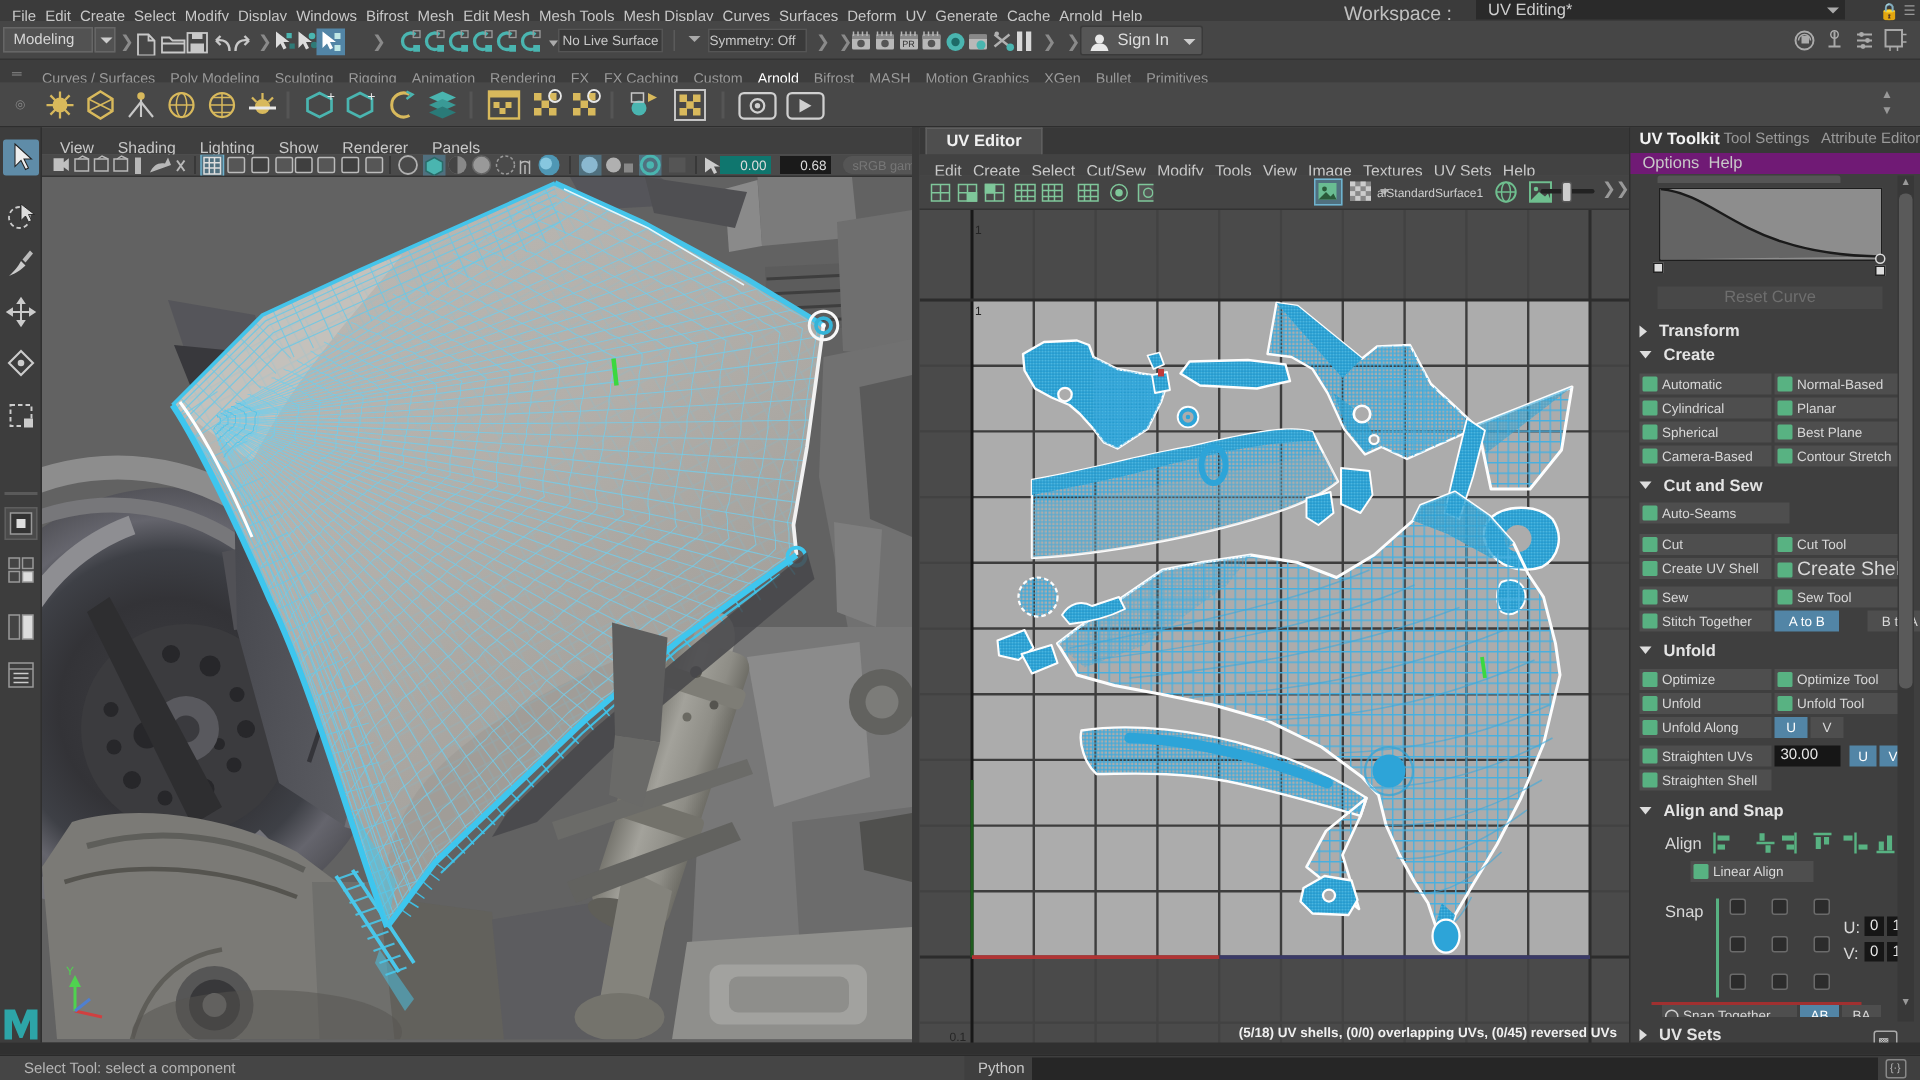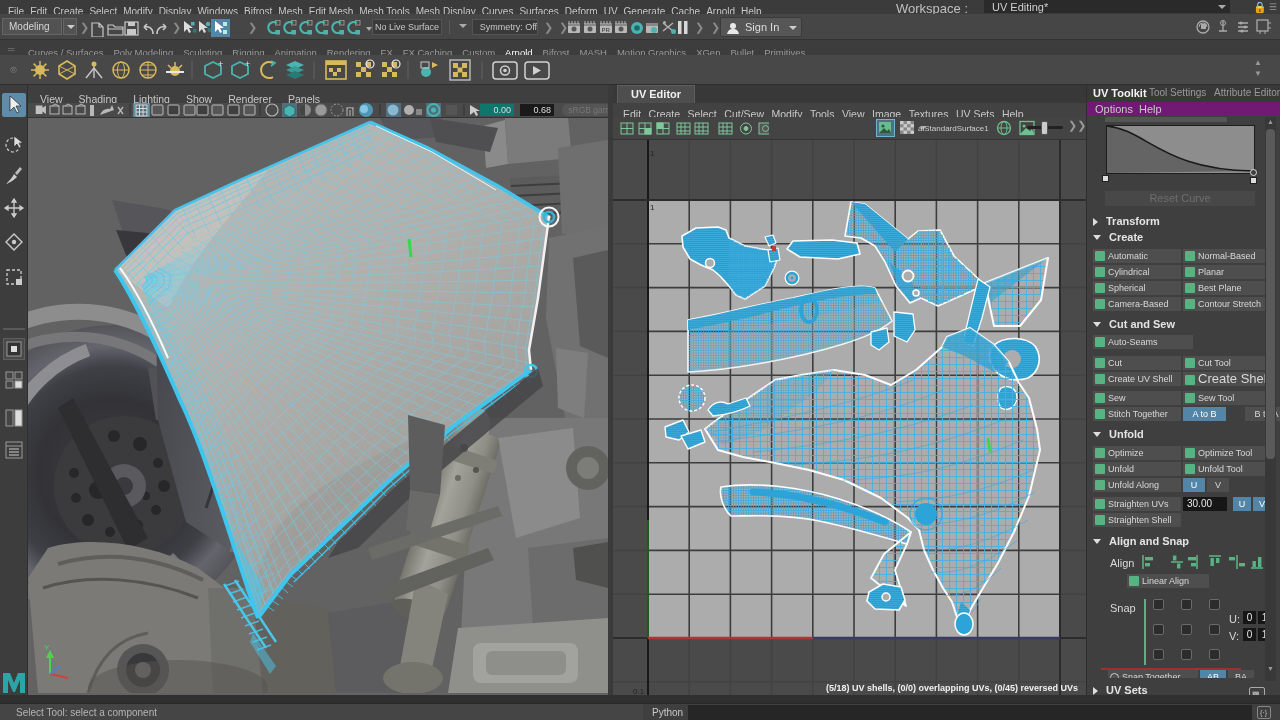--- a/index.html
+++ b/index.html
@@ -160,21 +160,21 @@
       </g>
       <g transform="translate(1256,0)">
         <rect x="1" y="1" width="11" height="11" fill="none" stroke="#aaa" stroke-width="1.3"></rect>
         <path d="M4,12 v3 M9,12 v3 M4,1 v-0 M1,4 h-0" stroke="#aaa"></path>
         <path d="M12,4 h3 M12,9 h3" stroke="#aaa"></path>
       </g>
     </svg>
 <div class="abs" style="left:372px;top:5px;width:70px;height:16px;background:#3a3a3a;border:1px solid #555;color:#c8c8c8;font-size:9px;line-height:14px;text-align:center;white-space:nowrap;">No Live Surface</div>
 <div class="abs" style="left:449px;top:6px;width:1px;height:14px;background:#5a5a5a;"></div>
 <span class="abs" style="left:459px;top:10px;width:0;height:0;border-left:4px solid transparent;border-right:4px solid transparent;border-top:4px solid #aaa;"></span>
-<div class="abs" style="left:472px;top:5px;width:66px;height:16px;background:#3a3a3a;border:1px solid #555;color:#c8c8c8;font-size:9px;line-height:14px;text-align:right;white-space:nowrap;">Symmetry: Off</div>
+<div class="abs" style="left:472px;top:5px;width:66px;height:16px;background:#3a3a3a;border:1px solid #555;color:#c8c8c8;font-size:9px;line-height:14px;text-align:left;white-space:nowrap;">Symmetry: Off</div>
 <div class="abs" style="left:720px;top:3px;width:82px;height:20px;background:#565656;border:1px solid #3a3a3a;border-radius:2px;color:#ddd;font-size:11px;line-height:18px;">
 <svg class="abs" style="left:5px;top:3px" width="14" height="14">
         <circle cx="7" cy="5" r="3" fill="#e8e8e8"></circle>
         <path d="M1,13 C2,9 4,8 7,8 C10,8 12,9 13,13 Z" fill="#e8e8e8"></path>
       </svg>
 <span class="abs" style="left:24px;">Sign In</span>
 <span class="abs" style="left:68px;top:8px;width:0;height:0;border-left:4px solid transparent;border-right:4px solid transparent;border-top:4px solid #ccc;"></span>
 </div>
 </div>
 

